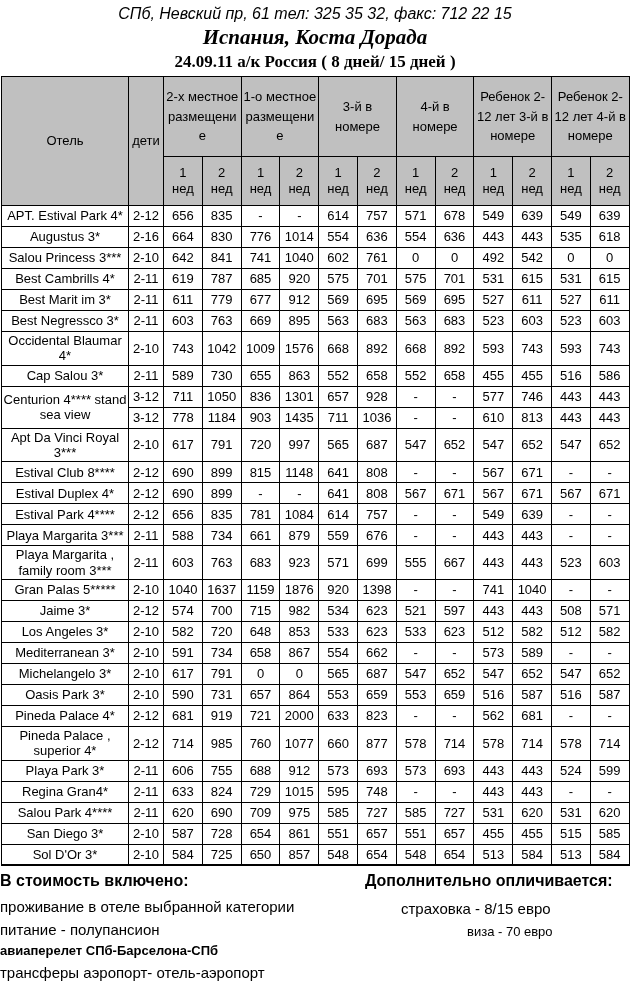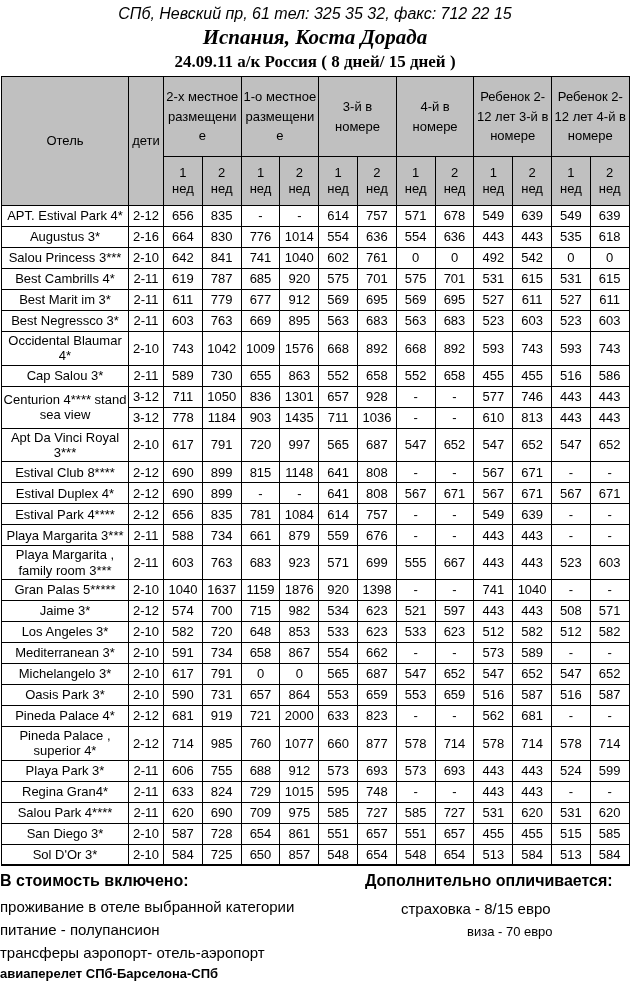--- a/index.html
+++ b/index.html
@@ -564,22 +564,22 @@
           <td>584</td>
         </tr>
       </tbody>
   </table>
 
   <div class="footer">
     <div class="f-left">
       <div class="f-title">В стоимость включено:</div>
       <div class="f-item">проживание в отеле выбранной категории</div>
       <div class="f-item">питание - полупансион</div>
+      <div class="f-item bold-small">авиаперелет СПб-Барселона-СПб</div>
       <div class="f-item">трансферы аэропорт- отель-аэропорт</div>
-      <div class="f-item bold-small">авиаперелет СПб-Барселона-СПб</div>
     </div>
     <div class="f-right">
       <div class="f-title">Дополнительно опличивается:</div>
       <div class="f-item-0">страховка - 8/15  евро</div>
       <div class="f-item-1">виза - 70 евро</div>
     </div>
   </div>
 
 </div>
 

